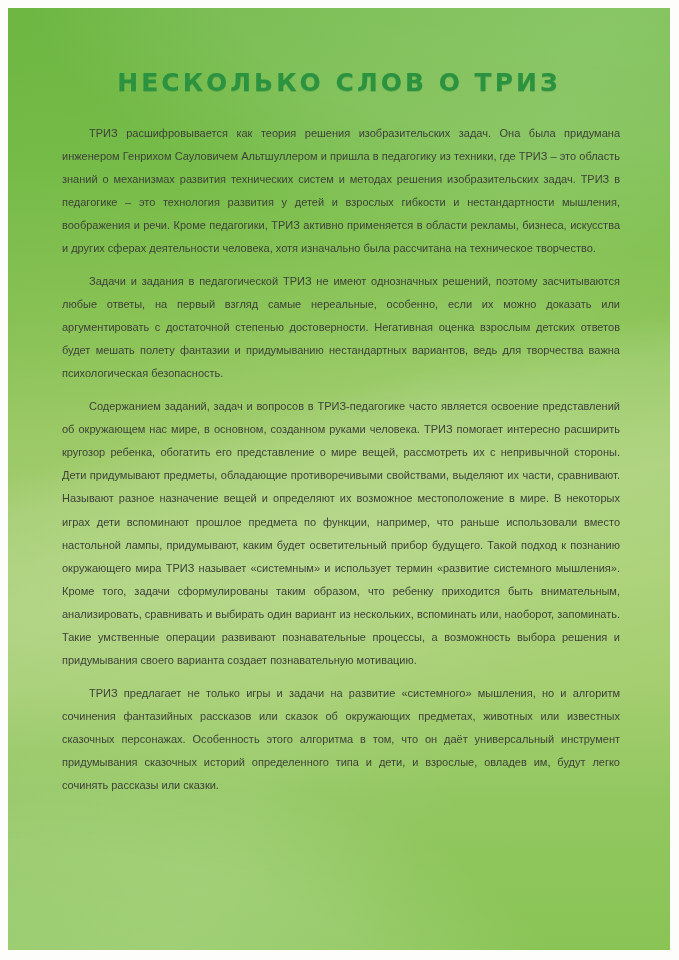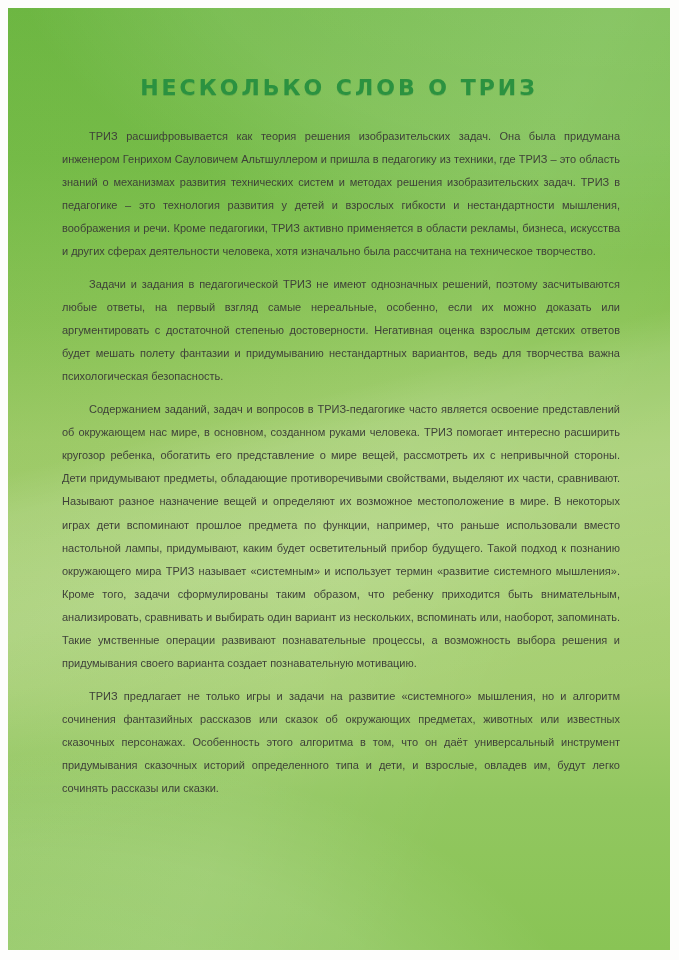--- a/index.html
+++ b/index.html
@@ -25,25 +25,25 @@
     height: 942px;
     overflow: hidden;
     background:
       radial-gradient(ellipse 140% 55% at 88% -8%, rgba(255,255,255,0.14) 0%, rgba(255,255,255,0.10) 42%, rgba(255,255,255,0) 63%),
       radial-gradient(ellipse 125% 50% at 6% 112%, rgba(255,255,255,0.18) 0%, rgba(255,255,255,0.12) 45%, rgba(255,255,255,0) 66%),
       linear-gradient(166deg, rgba(255,255,255,0) 42%, rgba(255,255,255,0.10) 46%, rgba(255,255,255,0.15) 56%, rgba(255,255,255,0.04) 68%, rgba(255,255,255,0) 78%),
       linear-gradient(115deg, rgba(90,160,50,0.10) 0%, rgba(90,160,50,0.05) 24%, rgba(255,255,255,0.06) 55%, rgba(255,255,255,0) 75%),
       linear-gradient(to bottom, #6fb944 0%, #77bd49 16%, #8bc457 33%, #a0cc6a 46%, #a8d073 60%, #a4ce6f 72%, #92c760 84%, #89c455 100%);
   }
   .page-title {
-    margin: 11px;
+    margin: 4px;
     padding-top: 56px;
     text-align: center;
     font-family: "DejaVu Sans", sans-serif;
-    font-size: 22px;
+    font-size: 25px;
     font-weight: 800;
     letter-spacing: 3px;
     color: #2b9240;
     text-shadow: 0 1px 0 rgba(34,110,48,0.25);
   }
   .watermark {
     position: absolute;
     top: 441px;
     left: -8px;
     right: -8px;

